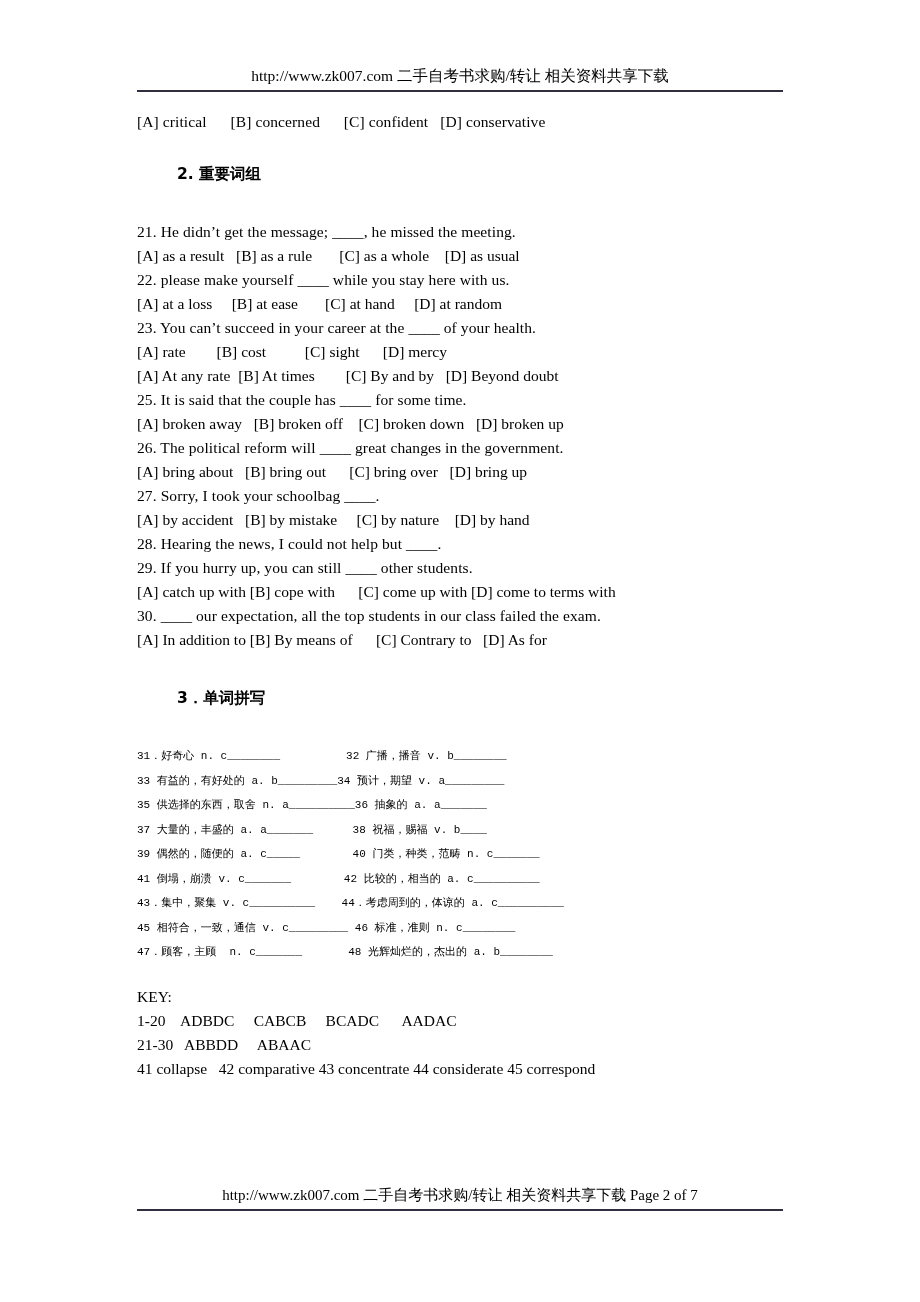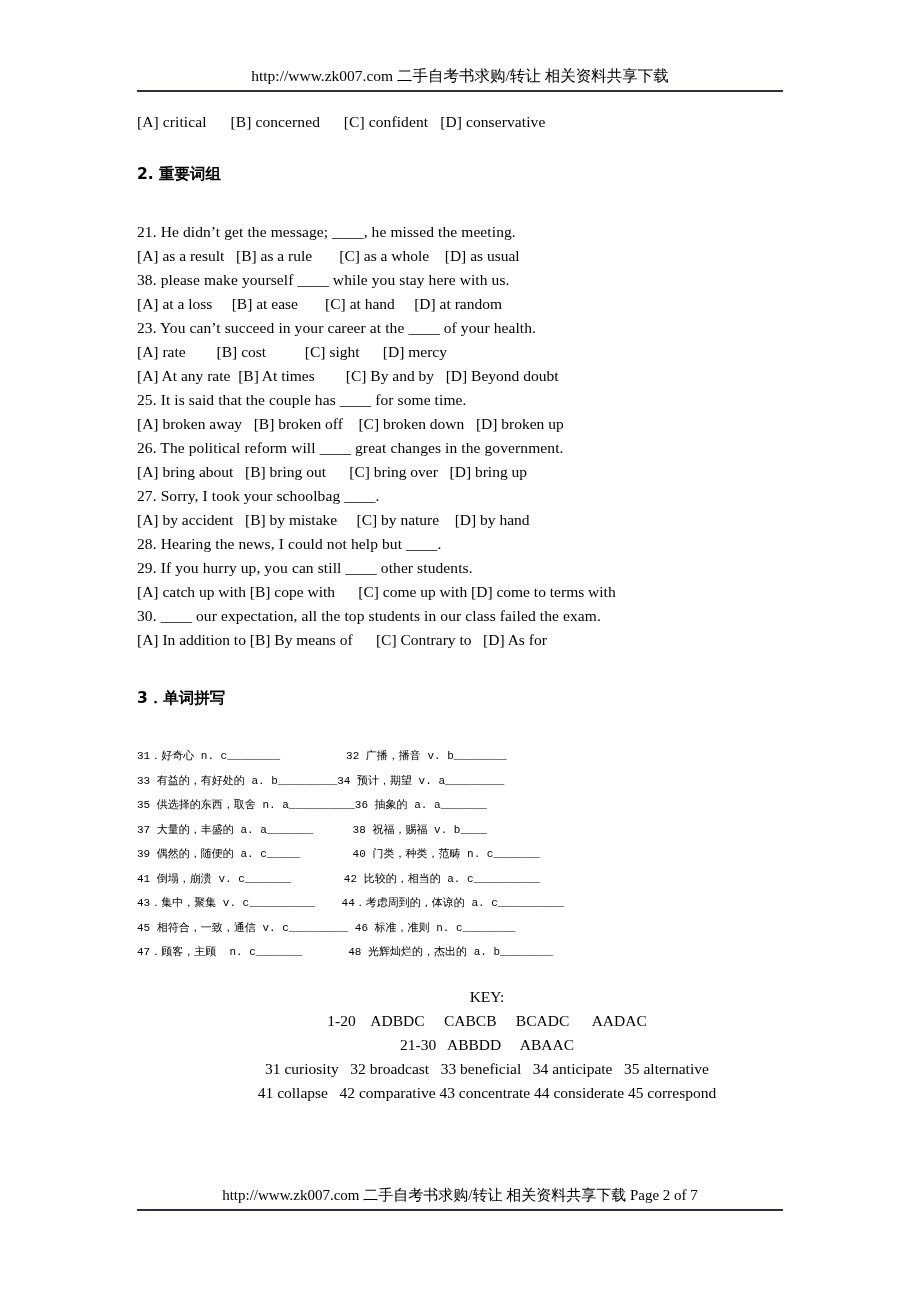--- a/index.html
+++ b/index.html
@@ -86,34 +86,34 @@
     line-height: 24px;
     white-space: pre;
   }
 
   .sec-heading {
     font-size: 15.5px;
     line-height: 24px;
     font-weight: bold;
     white-space: pre;
     font-family: "DejaVu Sans", "Liberation Sans", sans-serif;
+    margin-left: 40px;
   }
 
   .spell-line {
     font-size: 11px;
     line-height: 24.5px;
     white-space: pre;
     font-family: Liberation Mono, monospace;
   }
 
   .key-line {
     font-size: 15.5px;
     line-height: 24px;
     white-space: pre;
-    text-align: center;
   }
   .gap-md { height: 20px; }
   .gap-lg { height: 28px; }
   .gap-xl { height: 34px; }
 </style>
 </head>
 <body>
 
 <div class="page">
 
@@ -125,21 +125,21 @@
     <div class="line">[A] critical      [B] concerned      [C] confident   [D] conservative</div>
 
     <div class="gap-lg"></div>
 
     <div class="sec-heading">2. 重要词组</div>
 
     <div class="gap-xl"></div>
 
     <div class="line">21. He didn’t get the message; ____, he missed the meeting.</div>
     <div class="opts">[A] as a result   [B] as a rule       [C] as a whole    [D] as usual</div>
-    <div class="line">38. please make yourself ____ while you stay here with us.</div>
+    <div class="line">22. please make yourself ____ while you stay here with us.</div>
     <div class="opts">[A] at a loss     [B] at ease       [C] at hand     [D] at random</div>
     <div class="line">23. You can’t succeed in your career at the ____ of your health.</div>
     <div class="opts">[A] rate        [B] cost          [C] sight      [D] mercy</div>
     <div class="opts">[A] At any rate  [B] At times        [C] By and by   [D] Beyond doubt</div>
     <div class="line">25. It is said that the couple has ____ for some time.</div>
     <div class="opts">[A] broken away   [B] broken off    [C] broken down   [D] broken up</div>
     <div class="line">26. The political reform will ____ great changes in the government.</div>
     <div class="opts">[A] bring about   [B] bring out      [C] bring over   [D] bring up</div>
     <div class="line">27. Sorry, I took your schoolbag ____.</div>
     <div class="opts">[A] by accident   [B] by mistake     [C] by nature    [D] by hand</div>
@@ -163,21 +163,20 @@
     <div class="spell-line">41 倒塌，崩溃 v. c_______        42 比较的，相当的 a. c__________</div>
     <div class="spell-line">43．集中，聚集 v. c__________    44．考虑周到的，体谅的 a. c__________</div>
     <div class="spell-line">45 相符合，一致，通信 v. c_________ 46 标准，准则 n. c________</div>
     <div class="spell-line">47．顾客，主顾  n. c_______       48 光辉灿烂的，杰出的 a. b________</div>
 
     <div class="gap-md"></div>
 
     <div class="key-line">KEY:</div>
     <div class="key-line">1-20    ADBDC     CABCB     BCADC      AADAC</div>
     <div class="key-line">21-30   ABBDD     ABAAC</div>
-    <div class="key-line">31 curiosity   32 broadcast   33 beneficial   34 anticipate   35 alternative</div>
     <div class="key-line">41 collapse   42 comparative 43 concentrate 44 considerate 45 correspond</div>
 
   </div>
 
   <div class="running-footer">
     <span>http://www.zk007.com 二手自考书求购/转让 相关资料共享下载</span><span>&nbsp;</span><span class="pagenum">Page 2 of 7</span>
   </div>
   <div class="footer-rule"></div>
 
 </div>

